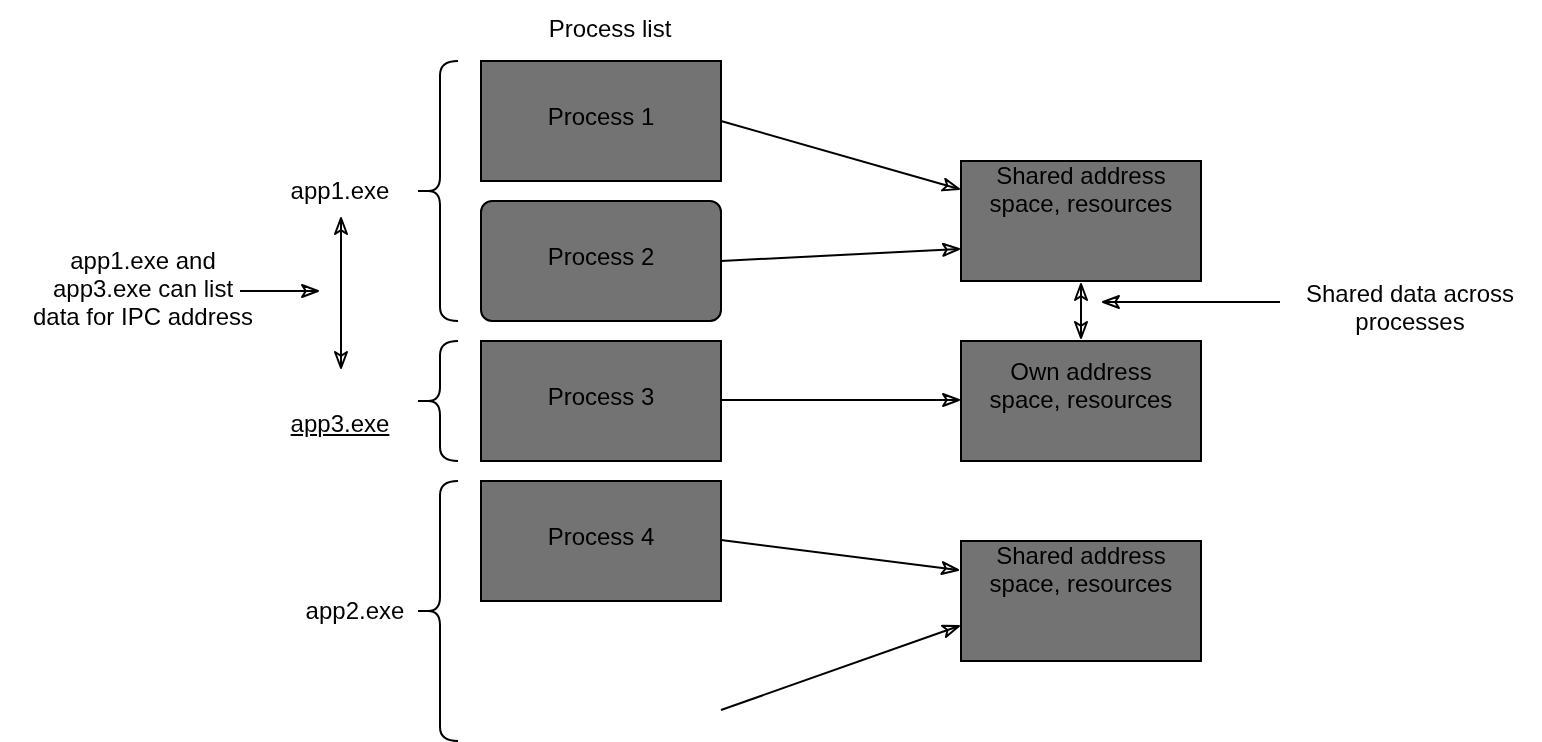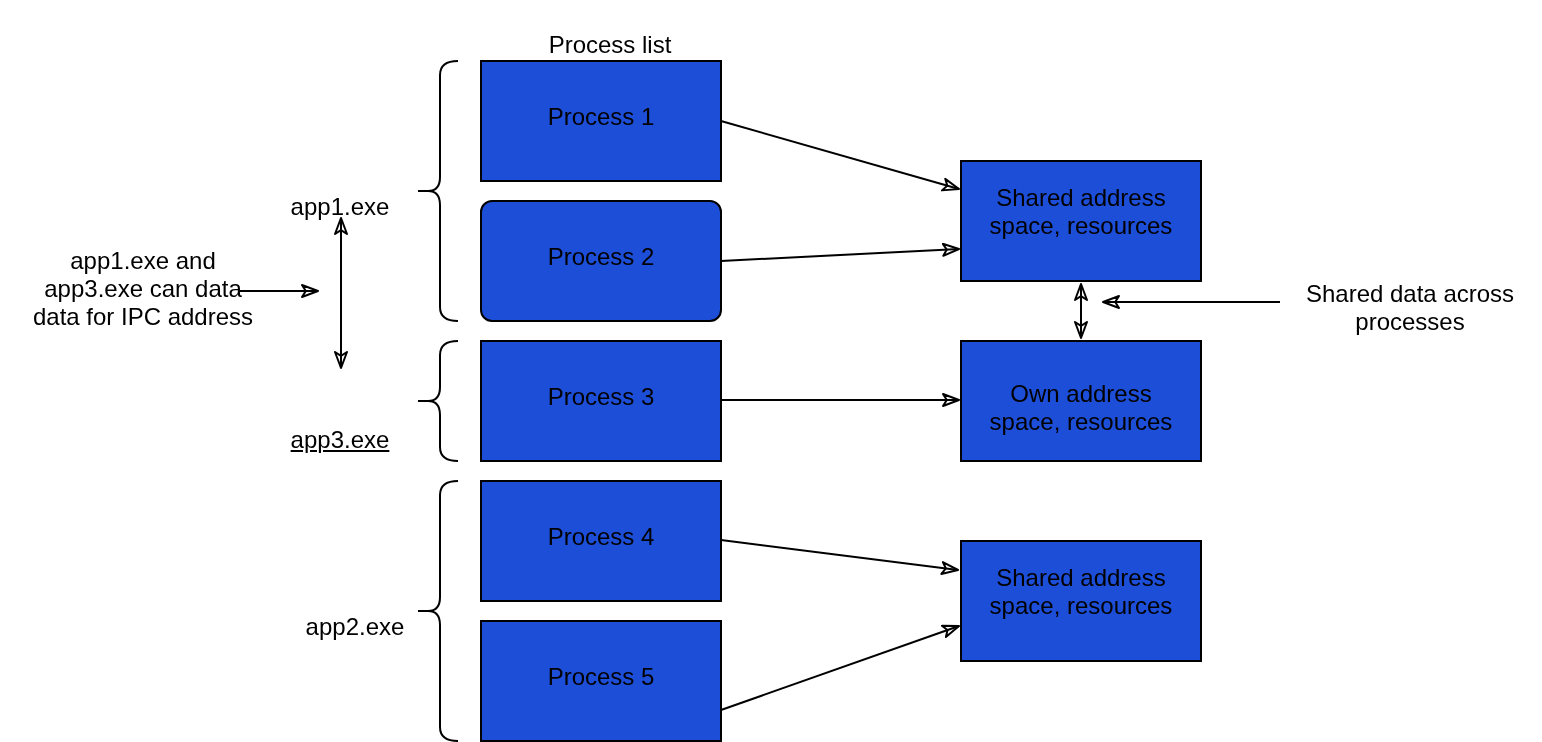--- a/index.html
+++ b/index.html
@@ -22,45 +22,44 @@
     stroke: #000000;
     stroke-width: 2;
     fill: none;
   }
   .box {
     position: absolute;
     width: 242px;
     height: 122px;
     border: 2px solid #000000;
     box-sizing: border-box;
-    background: #1d4ed8;
+    background: #737373;
     font-size: 24px;
   }
   .process-box {
     left: 480px;
     display: flex;
     align-items: center;
     justify-content: center;
     padding-bottom: 8px;
   }
   .addr-box {
     left: 960px;
     text-align: center;
     line-height: 28px;
   }
   .addr-box .line { display: block; }
-  .addr-top { padding-top: 22px; }
-  .addr-mid { padding-top: 38px; }
+  .addr-top { }
+  .addr-mid { padding-top: 16px; }
   .label {
     position: absolute;
     font-size: 24px;
     line-height: 28px;
     text-align: center;
     white-space: nowrap;
-    margin-top: 16px;
   }
   .note {
     position: absolute;
     font-size: 24px;
     line-height: 28px;
     text-align: center;
   }
   .note .line { display: block; }
 </style>
 </head>
@@ -79,40 +78,37 @@
   </div>
   <div class="box process-box" style="top:200px;border-radius:12px;">
     <span>Process 2</span>
   </div>
   <div class="box process-box" style="top:340px;align-items:center;">
     <span>Process 3</span>
   </div>
   <div class="box process-box" style="top:480px;text-align:right;">
     <span>Process 4</span>
   </div>
-  <div class="box process-box" style="top:620px;">
-    <span>Process 5</span>
-  </div>
 
   <div class="box addr-box addr-top" style="top:160px;">
     <span class="line">Shared address</span>
     <span class="line">space, resources</span>
   </div>
   <div class="box addr-box addr-mid" style="top:340px;">
     <span class="line">Own address</span>
     <span class="line">space, resources</span>
   </div>
   <div class="box addr-box addr-top" style="top:540px;">
     <span class="line">Shared address</span>
     <span class="line">space, resources</span>
   </div>
 
   <div class="note" style="left:0px; top:247px; width:238px;margin-left:24px;">
     <span class="line">app1.exe and</span>
-    <span class="line">app3.exe can data</span>
+    <span class="line">app3.exe can list</span>
     <span class="line">data for IPC address</span>
   </div>
   <div class="note" style="left:1270px; top:280px; width:280px;">
     <span class="line">Shared data across</span>
     <span class="line">processes</span>
   </div>
 
   <svg class="connector-layer" width="1542" height="742" viewBox="0 0 1542 742" xmlns="http://www.w3.org/2000/svg">
     <defs>
       <marker id="arrow" markerUnits="userSpaceOnUse" markerWidth="22" markerHeight="16" refX="17" refY="7" orient="auto-start-reverse">

